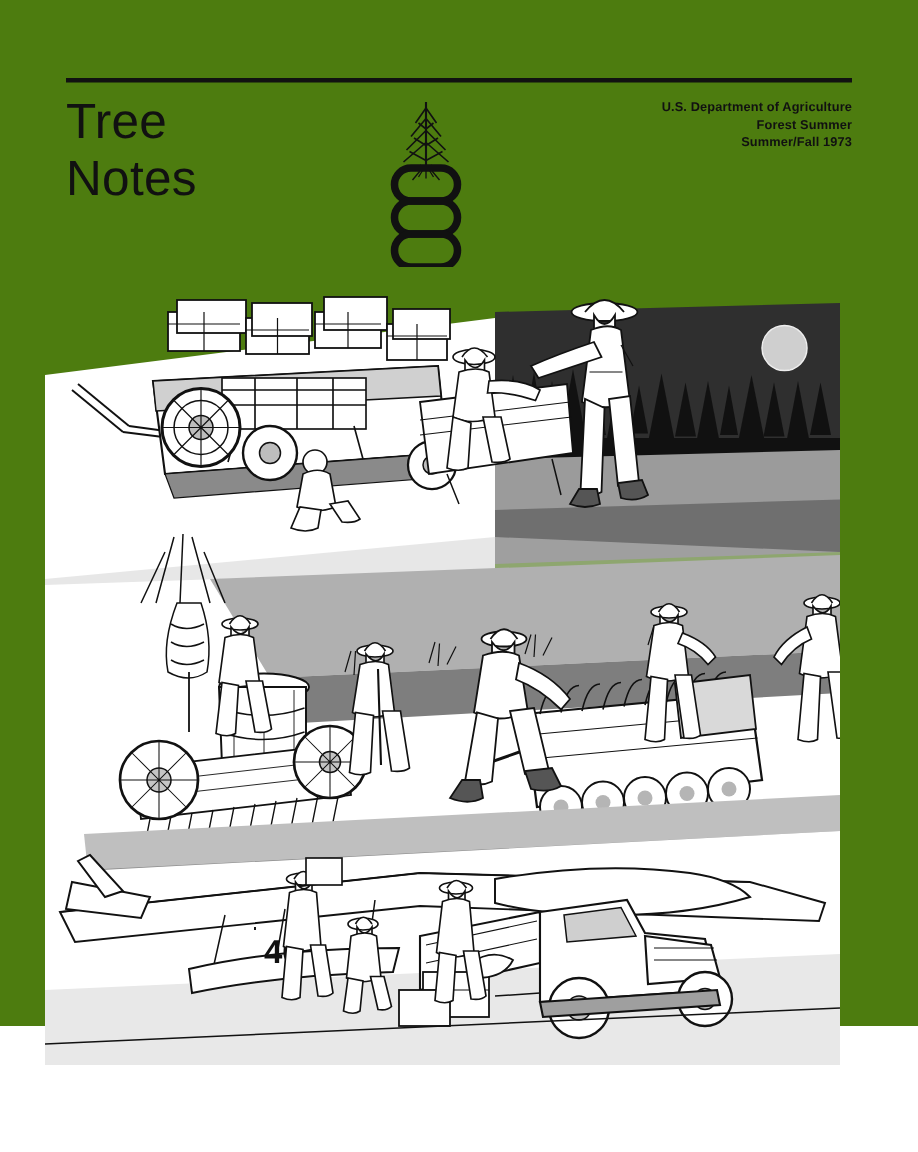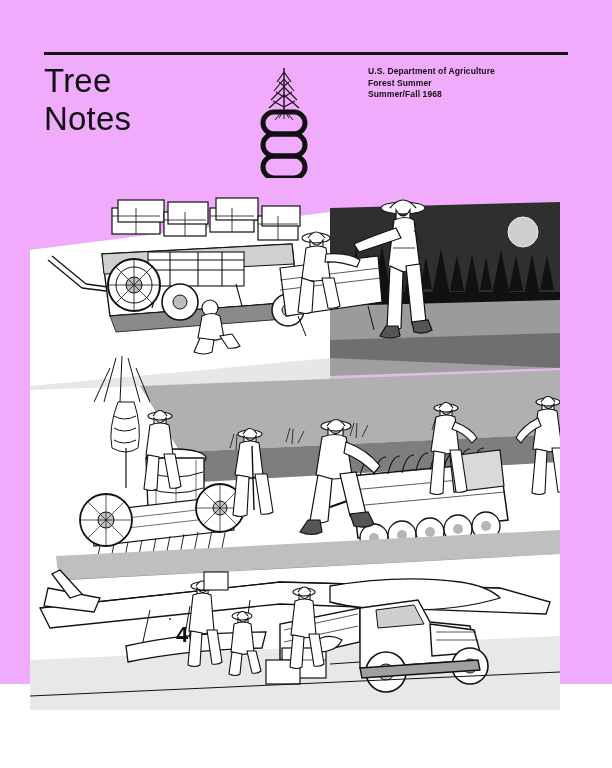--- a/index.html
+++ b/index.html
@@ -10,21 +10,21 @@
   body {
     width: 612px;
     height: 768px;
     font-family: "Liberation Sans", sans-serif;
     overflow: hidden;
   }
   .page {
     position: relative;
     width: 612px;
     height: 684px;
-    background: #f0abfc;
+    background: #4d7c0f;
   }
 
   
   .masthead {
     position: absolute;
     left: 44px;
     top: 52px;
     width: 524px;
     height: 130px;
   }
@@ -59,21 +59,21 @@
     width: 70px;
     height: 112px;
   }
 
   
   .pubinfo {
     position: absolute;
     right: 0;
     top: 14px;
     width: 200px;
-    text-align: left;
+    text-align: right;
   }
   .pubinfo div {
     font-size: 8.5px;
     font-weight: bold;
     color: #111;
     line-height: 11.5px;
     letter-spacing: 0.1px;
   }
 
   
@@ -121,21 +121,21 @@
           <rect x="14" y="46" width="42" height="22" rx="11"></rect>
           <rect x="14" y="68" width="42" height="22" rx="11"></rect>
           <rect x="14" y="90" width="42" height="22" rx="11"></rect>
         </g>
       </svg>
     </div>
 
     <div class="pubinfo">
       <div>U.S. Department of Agriculture</div>
       <div>Forest Summer</div>
-      <div>Summer/Fall 1968</div>
+      <div>Summer/Fall 1973</div>
     </div>
   </div>
 
   <div class="illustration">
     <svg viewBox="0 0 530 520" width="530" height="520" aria-hidden="true">
       <defs>
         <pattern id="hatch" width="4" height="4" patternUnits="userSpaceOnUse" patternTransform="rotate(45)">
           <line x1="0" y1="0" x2="0" y2="4" stroke="#8f8f8f" stroke-width="1"></line>
         </pattern>
         <pattern id="fine" width="3" height="3" patternUnits="userSpaceOnUse">

